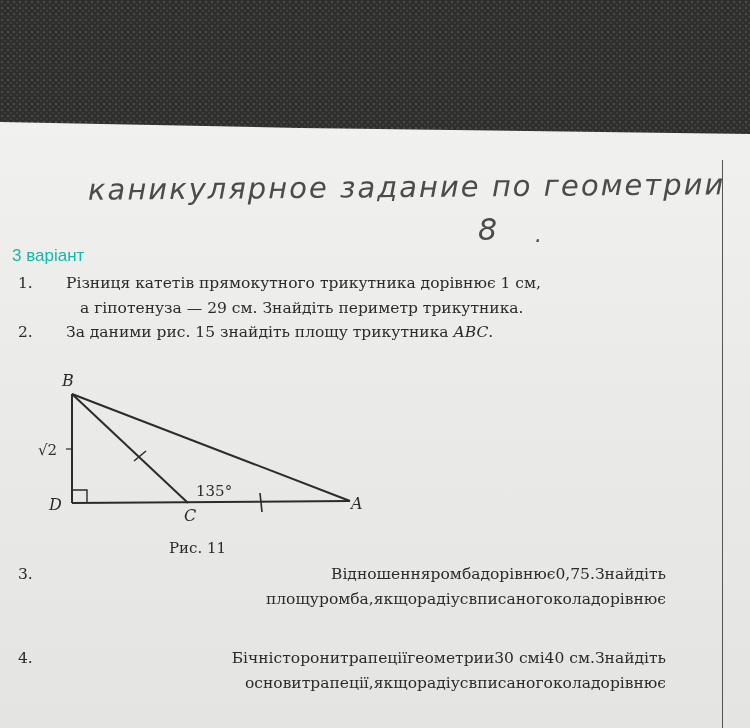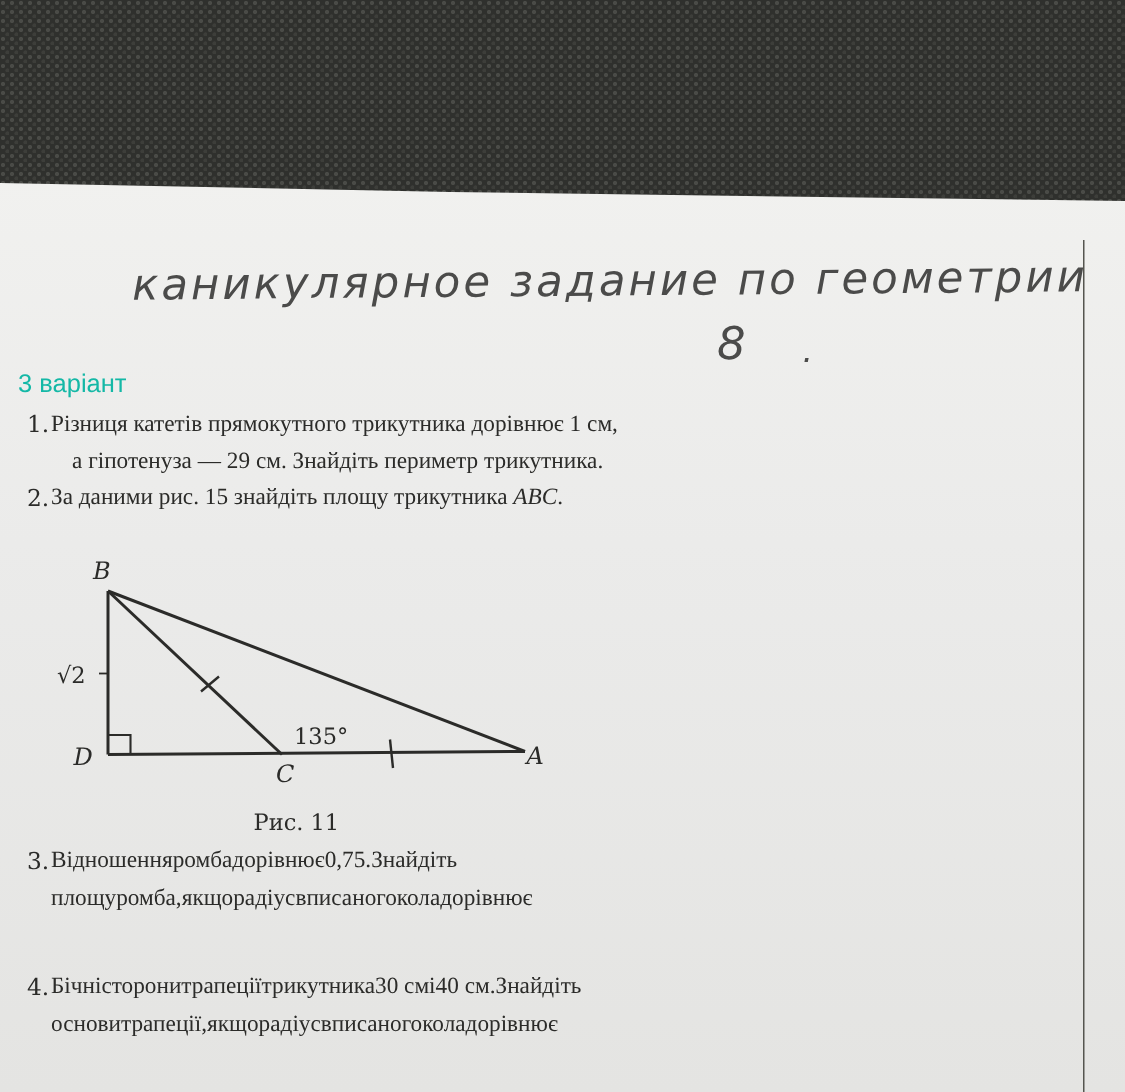--- a/index.html
+++ b/index.html
@@ -37,23 +37,23 @@
   .variant {
     position: absolute; left: 12px; top: 246px;
     font-family: "Liberation Sans", sans-serif; font-size: 17px; color: #14b8a6;
     font-weight: 500;
   }
   .task {
     position: absolute; left: 18px; color: #2b2b29;
     font-family: "DejaVu Serif", serif; font-size: 15.5px; line-height: 24.5px;
   }
   .task .num { position: absolute; left: 0; top: 0; width: 30px; }
-  .task .body { margin-left: 16px; font-family: Liberation Serif, serif; }
+  .task .body { margin-left: 48px; }
   .task .line { display: block; white-space: nowrap; }
-  .justify { display: flex; justify-content: flex-start; width: 600px; }
+  .justify { display: flex; justify-content: flex-end; width: 600px; }
   .justify span { white-space: pre; }
   .it { font-style: italic; }
 
   .figure { position: absolute; left: 20px; top: 360px; width: 360px; height: 200px; }
   .figure svg text { font-family: "DejaVu Serif", serif; fill: #2b2b29; }
   .caption {
     position: absolute; left: 169px; top: 539px;
     font-family: "DejaVu Serif", serif; font-size: 15px; color: #2b2b29;
   }
 </style>
@@ -129,21 +129,21 @@
   </div>
 </div>
 
 <div class="task" style="top:646px;">
   <span class="num">4.</span>
   <div class="body">
     <div class="justify">
       <span>Бічні</span>
       <span>сторони</span>
       <span>трапеції</span>
-      <span>трикутника</span>
+      <span>геометрии</span>
       <span>30 см</span>
       <span>і</span>
       <span>40 см.</span>
       <span>Знайдіть</span>
     </div>
     <div class="justify">
       <span>основи</span>
       <span>трапеції,</span>
       <span>якщо</span>
       <span>радіус</span>

